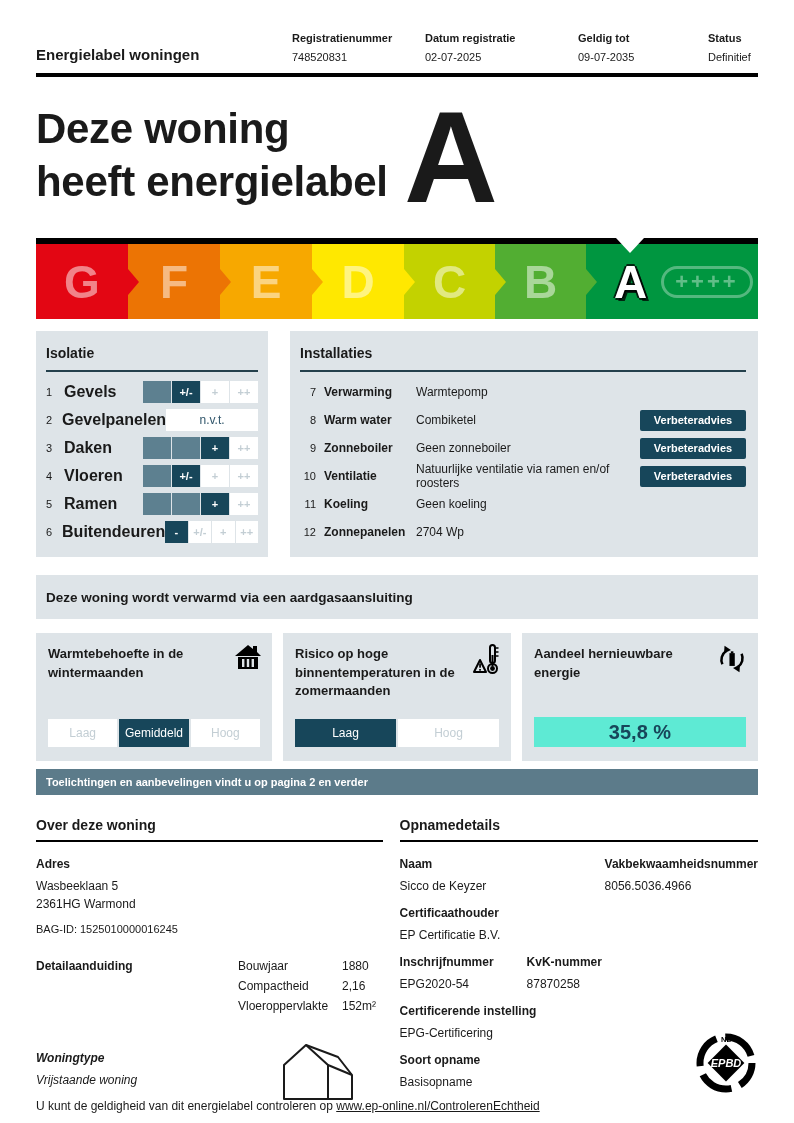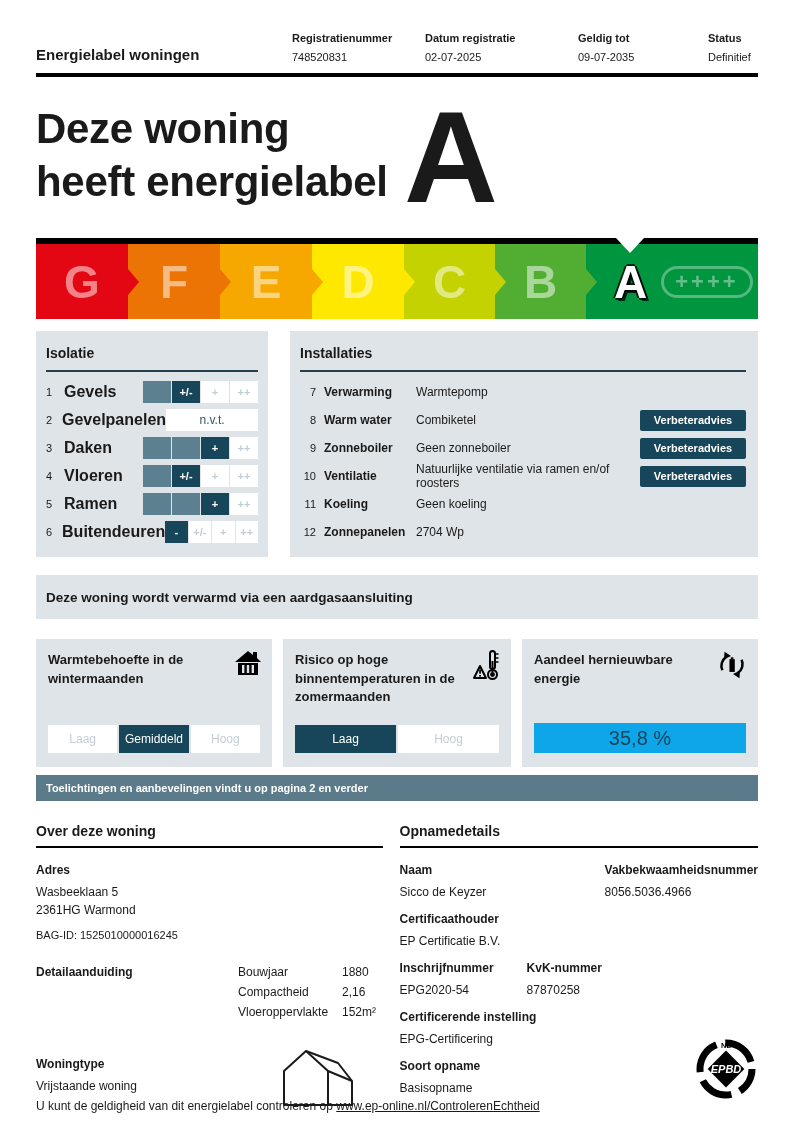--- a/index.html
+++ b/index.html
@@ -64,49 +64,49 @@
   .inst-num { width:16px; font-size:11px; text-align:right; }
   .inst-label { width:100px; font-size:12px; font-weight:bold; padding-left:8px; }
   .inst-value { flex:1; font-size:12px; padding-right:6px; }
   .advice-btn { width:106px; height:21px; flex:none; background:#17465a; color:#fff; border:none; border-radius:2px;
                 font-family:"Liberation Sans", sans-serif; font-size:11px; font-weight:bold; cursor:pointer;
                 display:flex; align-items:center; justify-content:center; }
 
   
   .gasband { margin-top:18px; background:#dee4e8; height:44px; display:flex; align-items:center;
              padding-left:10px; font-size:13.5px; font-weight:bold; }
-  .infoboxes { display:flex; gap:11px; margin-top:20px; }
+  .infoboxes { display:flex; gap:11px; margin-top:14px; }
   .ibox { position:relative; background:#dee4e8; height:128px; padding:12px 12px 14px; display:flex; flex-direction:column; }
   .ibox1 { width:236px; } .ibox2 { width:228px; } .ibox3 { flex:1; }
   .ibox-title { font-size:13px; font-weight:bold; line-height:1.4; width:168px; }
   .ibox .icon { position:absolute; top:10px; right:10px; }
   .seg-ctl { margin-top:auto; display:flex; gap:2px; }
   .seg-opt { flex:1; height:28px; background:#fff; color:#c3ced4; font-size:12px; font-weight:normal;
              display:flex; align-items:center; justify-content:center; }
   .seg-opt.active { background:#17465a; color:#fff; }
-  .val-bar { margin-top:auto; height:30px; background:#0ea5e9; display:flex; align-items:center; justify-content:center;
-             font-size:20px; font-weight:normal; color:#17465a; }
+  .val-bar { margin-top:auto; height:30px; background:#5eead4; display:flex; align-items:center; justify-content:center;
+             font-size:20px; font-weight:bold; color:#17465a; }
   .noteband { margin-top:8px; background:#5c7b8a; height:26px; display:flex; align-items:center; padding-left:10px;
               color:#fff; font-size:11px; font-weight:bold; }
 
   
   .bottom { display:flex; margin-top:14px; }
   .bcol-l { width:350px; position:relative; }
   .bcol-r { flex:1; margin-left:17px; position:relative; }
   .bottom h2 { font-size:14px; padding-top:8px; margin-bottom:7px; }
   .rule2 { border-top:2px solid #000; margin-bottom:15px; }
   .fld-lbl { font-size:12px; font-weight:bold; margin-bottom:6px; }
   .fld-val { font-size:12px; line-height:18px; }
   .bagid { font-size:11px; margin-top:10px; }
   .detail-row { display:flex; margin-top:24px; }
   .detail-left { width:202px; font-size:12px; font-weight:bold; }
   .dt { display:flex; margin-bottom:6px; }
   .dt .l { width:104px; font-size:12px; font-weight:normal; }
   .dt .v { font-size:12px; }
-  .wt { margin-top:32px; position:relative; }
+  .wt { margin-top:32px; position:relative;font-style:italic; }
   .house-svg { position:absolute; left:238px; top:-14px; }
   .op-row { display:flex; margin-bottom:11px; }
   .op-f .fld-lbl { margin-bottom:6px; }
   .seal { position:absolute; right:0; top:222px; }
 
   .footer { position:absolute; left:36px; bottom:10px; font-size:12px; }
   .flink { color:#1a1a1a; text-decoration:underline; cursor:pointer; }
 </style>
 </head>
 <body>

